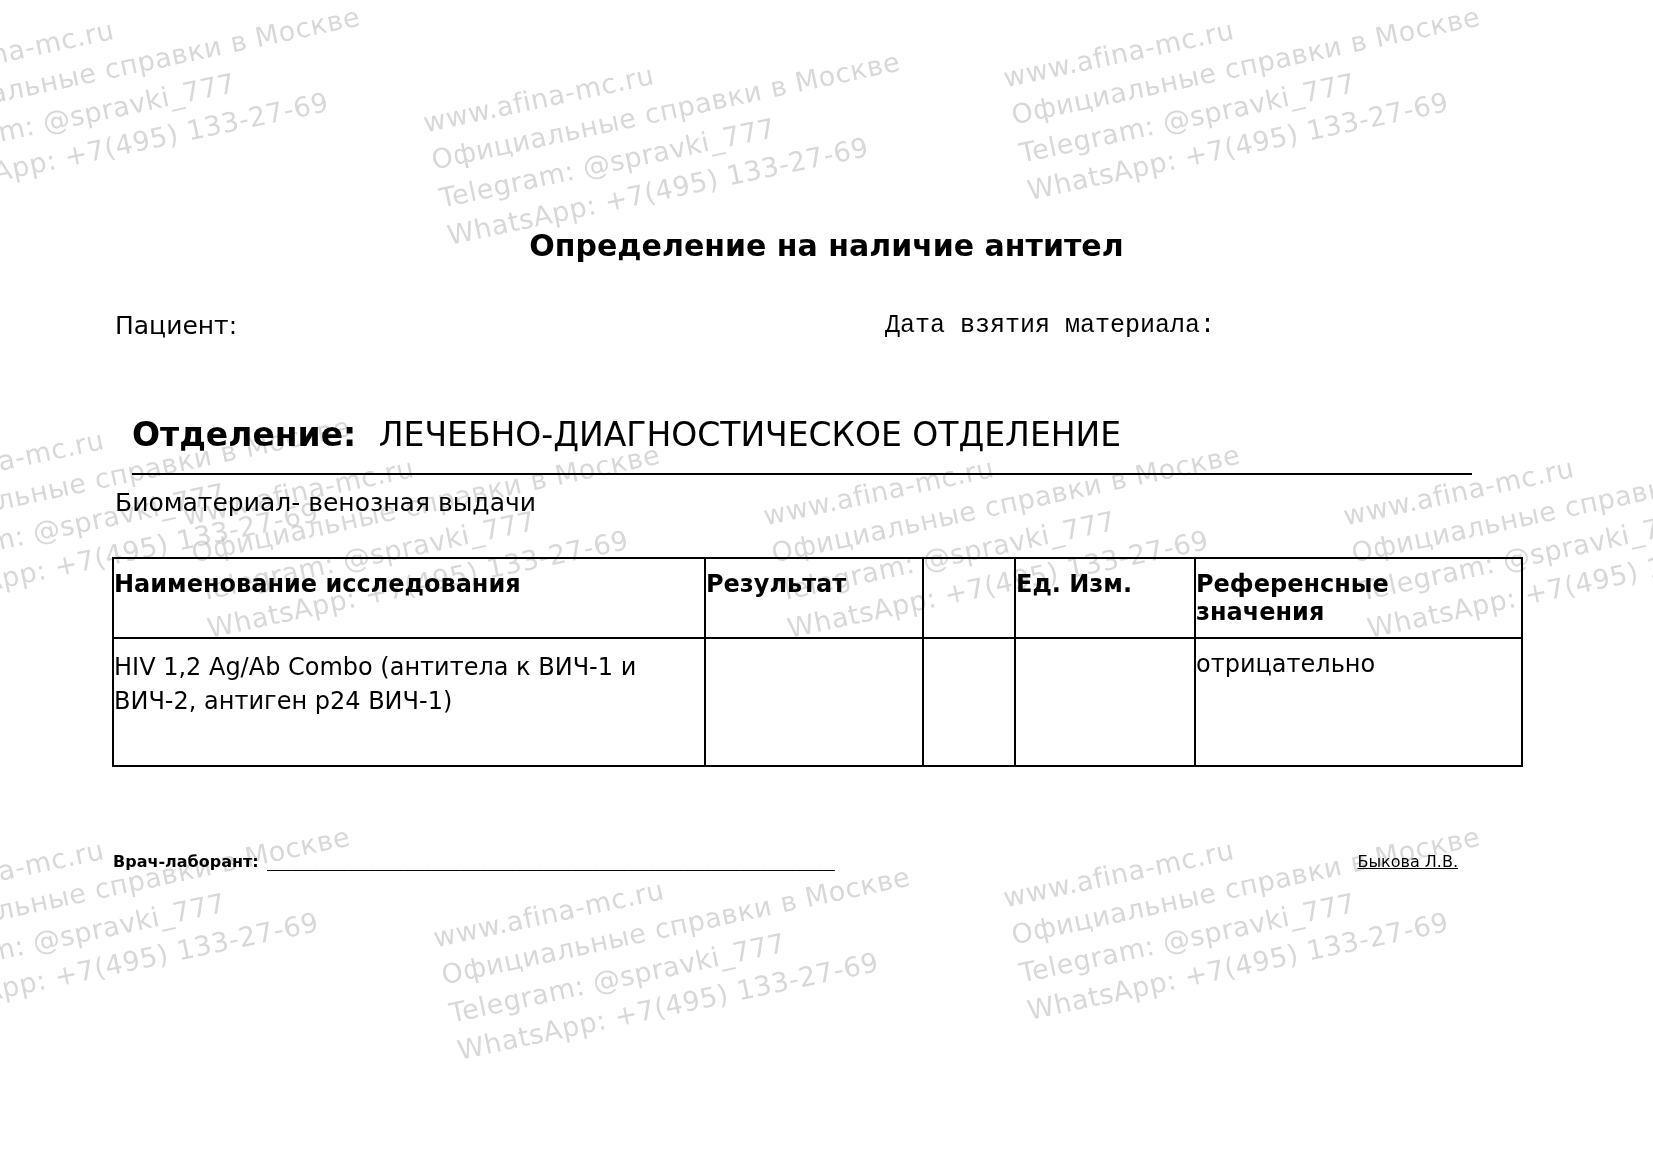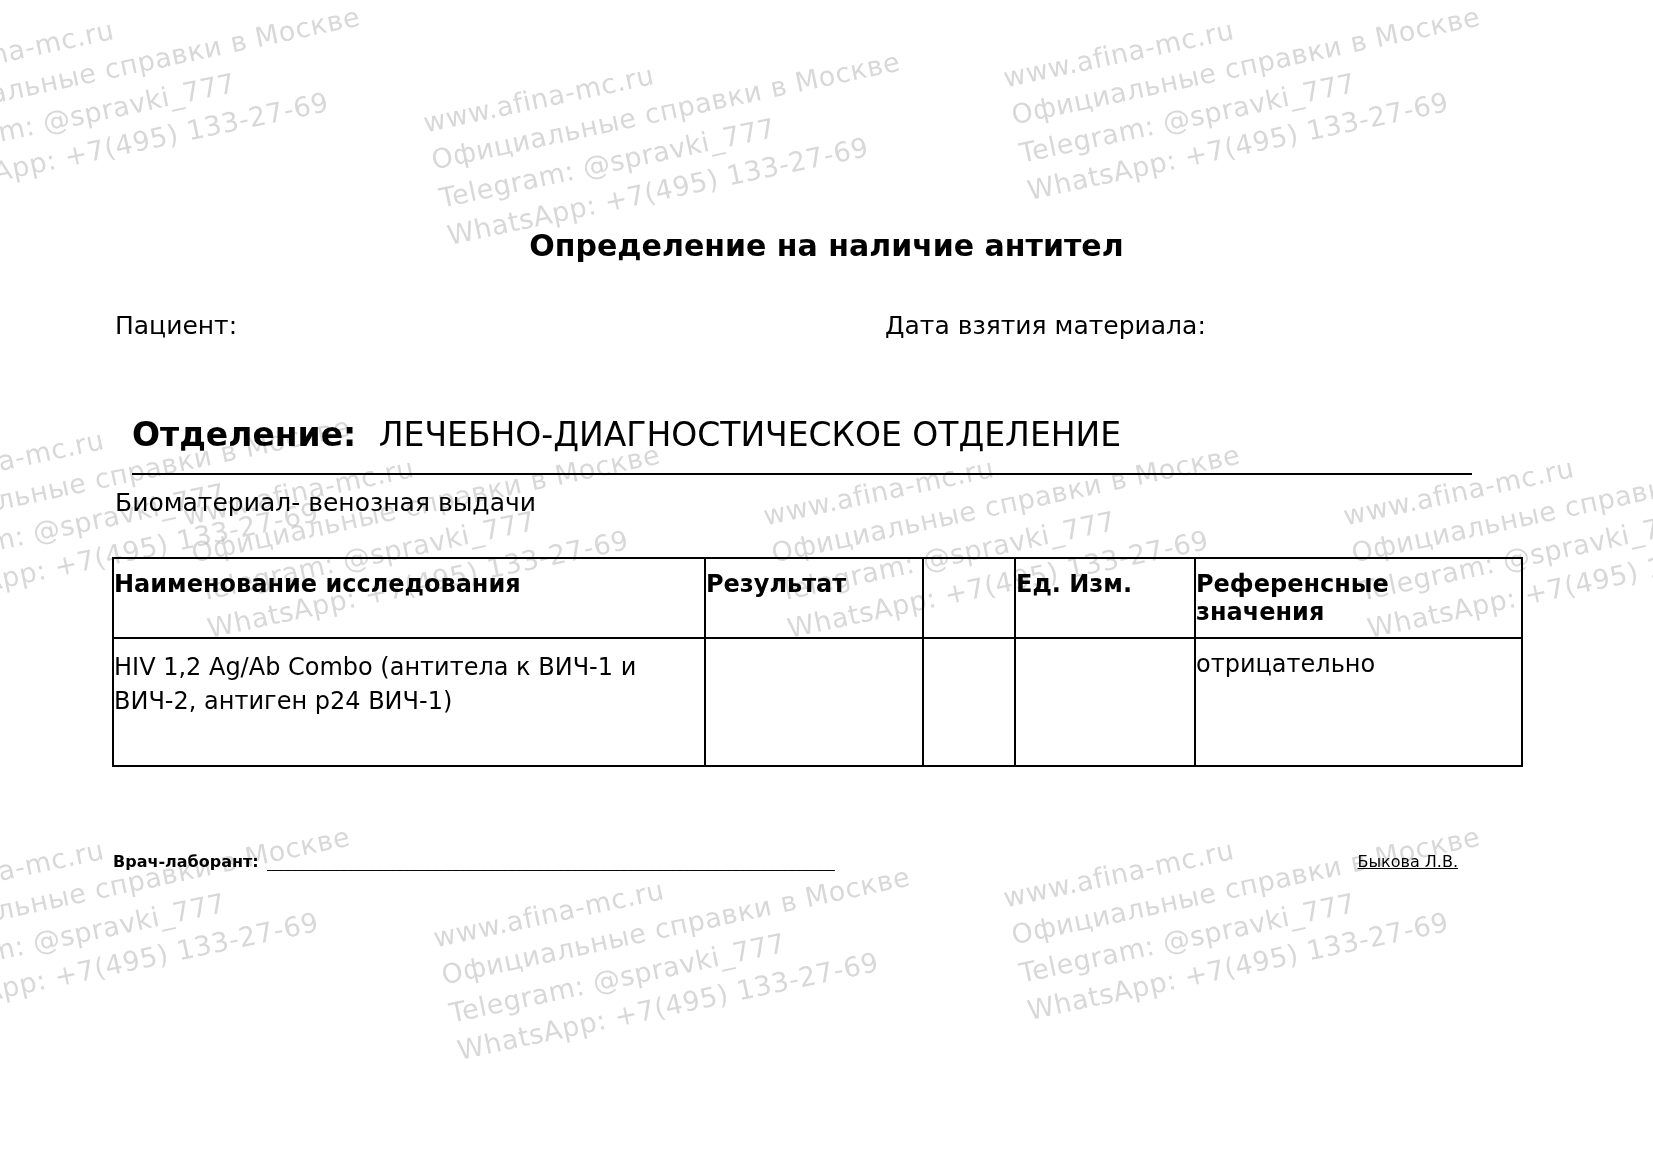--- a/index.html
+++ b/index.html
@@ -63,21 +63,21 @@
     width: 1330px;
   }
   .pat-row {
     display: flex;
     justify-content: space-between;
     font-size: 25px;
     line-height: 37px;
     margin-bottom: 2px;
   }
   .pat-left { width: 620px; }
-  .pat-right { width: 560px; }
+  .pat-right { width: 560px; font-family: Liberation Mono, monospace; }
 
   .dept-row {
     position: absolute;
     left: 132px;
     top: 415px;
     width: 1340px;
     font-size: 33px;
     border-bottom: 2px solid #000;
     padding-bottom: 19px;
   }

